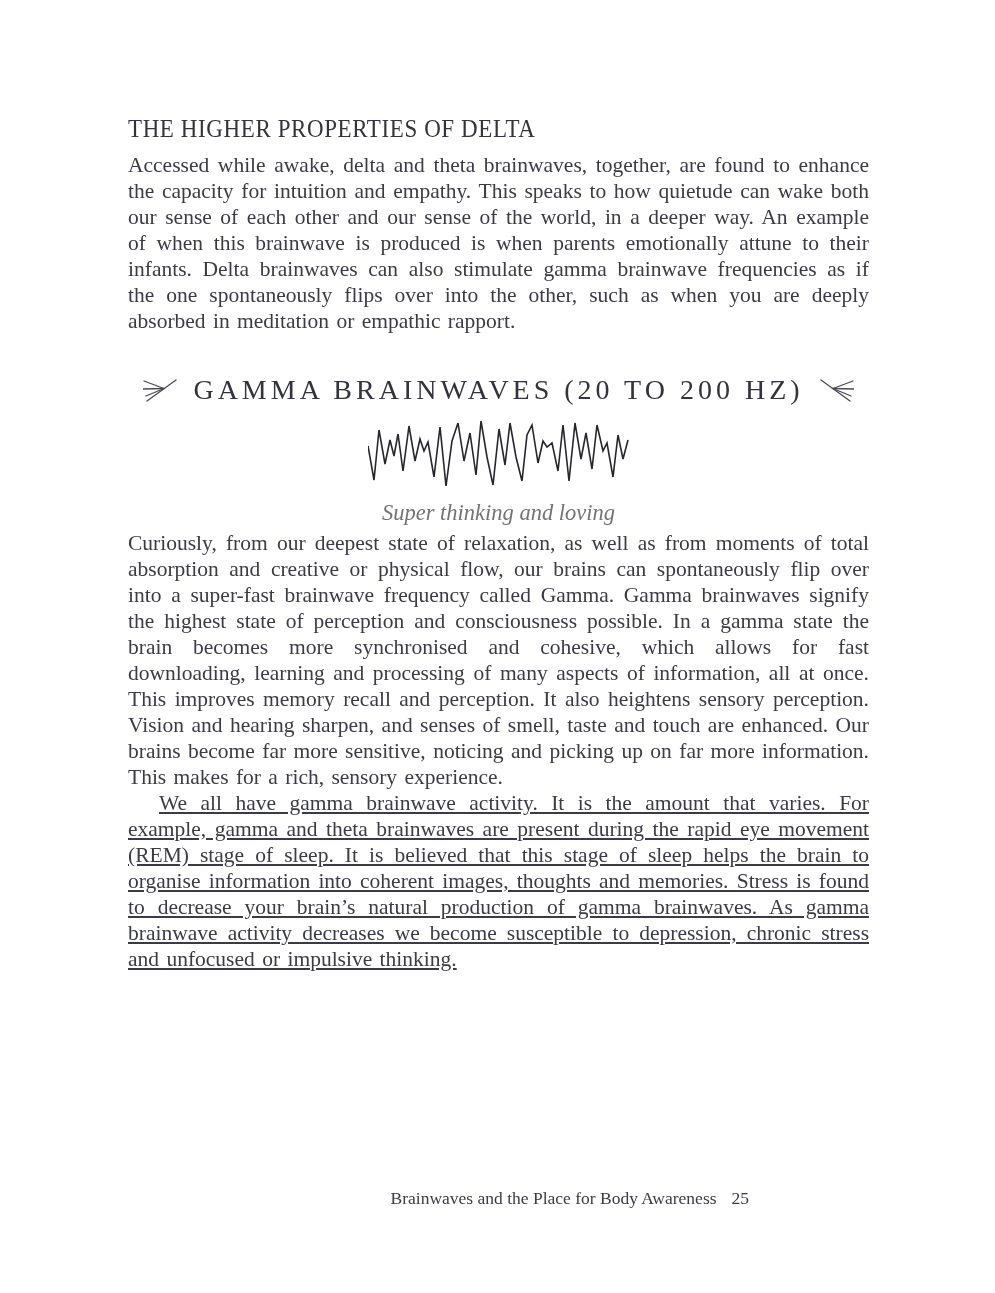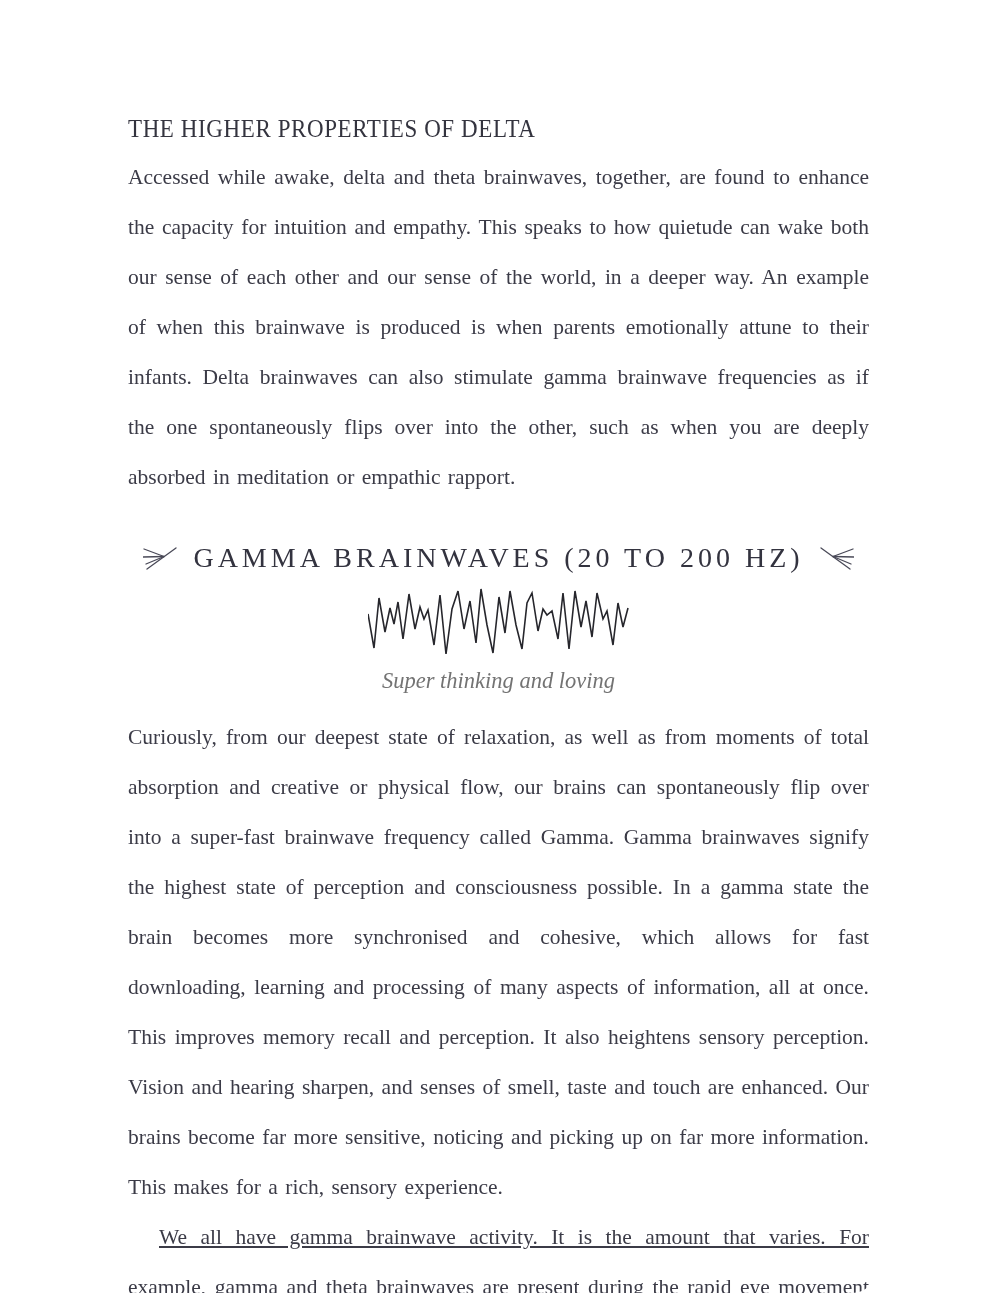--- a/index.html
+++ b/index.html
@@ -27,21 +27,21 @@
     font-size: 23px;
     font-weight: 400;
     letter-spacing: 0.6px;
     color: #34343f;
     margin: 0 0 10px 0;
     transform: scaleY(1.05);
     transform-origin: left top;
   }
   .body-par {
     font-size: 21.5px;
-    line-height: 50px;
+    line-height: 26px;
     text-align: justify;
     margin: 0;
     word-spacing: 2px;
   }
   .gamma-heading {
     margin-top: 40px;
     display: flex;
     justify-content: center;
     align-items: center;
     gap: 16px;
@@ -59,21 +59,21 @@
     display: flex;
     justify-content: center;
   }
   .subtitle {
     margin-top: 8px;
     text-align: center;
     font-style: italic;
     font-size: 22.5px;
     color: #737373;
   }
-  .par-gap { margin-top: 18px; }
+  .par-gap { margin-top: 4px; }
   .indent-first { text-indent: 31px; text-decoration: underline; }
   .footer {
     position: absolute;
     top: 1188px;
     right: 127px;
     font-size: 17.5px;
     color: #3b3b47;
     display: flex;
     align-items: baseline;
     gap: 15px;
@@ -117,13 +117,17 @@
     </div>
 
     <div class="subtitle">Super thinking and loving</div>
 
     <p class="body-par par-gap">Curiously, from our deepest state of relaxation, as well as from moments of total absorption and creative or physical flow, our brains can spontaneously flip over into a super-fast brainwave frequency called Gamma. Gamma brainwaves signify the highest state of perception and consciousness possible. In a gamma state the brain becomes more synchronised and cohesive, which allows for fast downloading, learning and processing of many aspects of information, all at once. This improves memory recall and perception. It also heightens sensory perception. Vision and hearing sharpen, and senses of smell, taste and touch are enhanced. Our brains become far more sensitive, noticing and picking up on far more information. This makes for a rich, sensory experience.</p>
 
     <p class="body-par indent-first">We all have gamma brainwave activity. It is the amount that varies. For example, gamma and theta brainwaves are present during the rapid eye movement (REM) stage of sleep. It is believed that this stage of sleep helps the brain to organise information into coherent images, thoughts and memories. Stress is found to decrease your brain’s natural production of gamma brainwaves. As gamma brainwave activity decreases we become susceptible to depression, chronic stress and unfocused or impulsive thinking.</p>
 
   </div>
 
+  <div class="footer">
+    <span>Brainwaves and the Place for Body Awareness</span>
+    <span>25</span>
+  </div>
 </div>
 
 </body></html>

